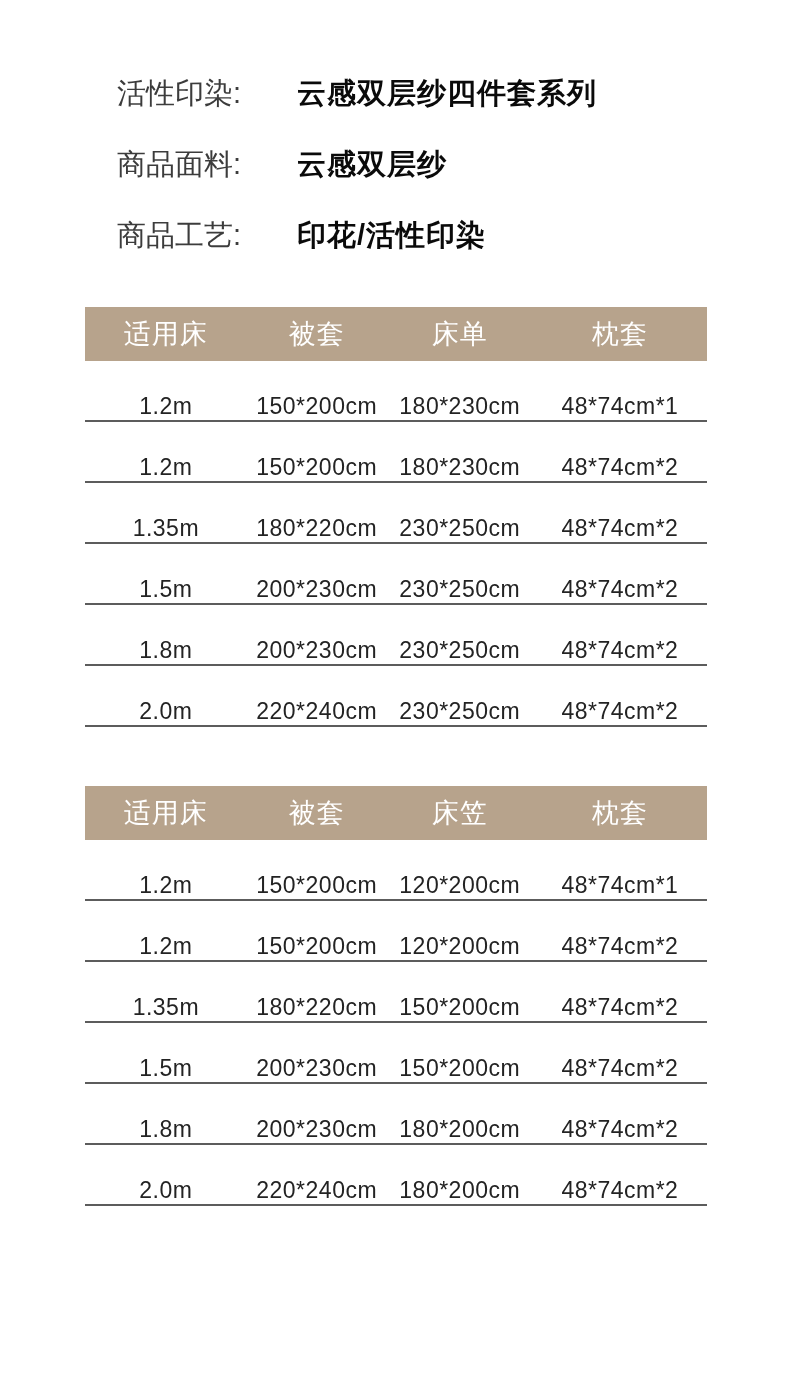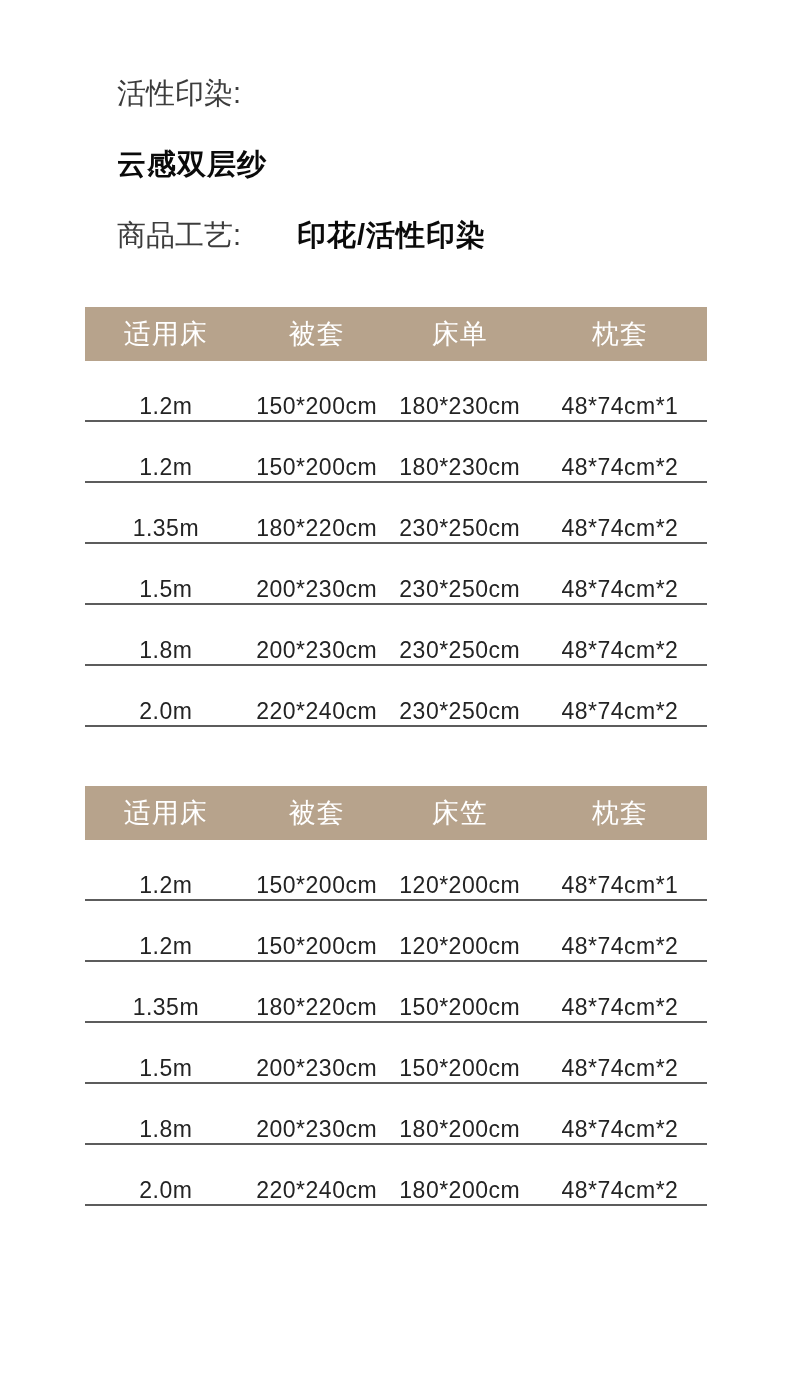--- a/index.html
+++ b/index.html
@@ -47,22 +47,24 @@
   }
 </style>
 </head>
 <body>
 
 <main>
 
   <section class="info">
     <div class="info-row">
       <span class="info-label">活性印染:</span>
+      <span class="info-value">云感双层纱四件套系列</span>
     </div>
     <div class="info-row">
+      <span class="info-label">商品面料:</span>
       <span class="info-value">云感双层纱</span>
     </div>
     <div class="info-row">
       <span class="info-label">商品工艺:</span>
       <span class="info-value">印花/活性印染</span>
     </div>
   </section>
 
   <section class="tables">
     <div class="spec-table first">

